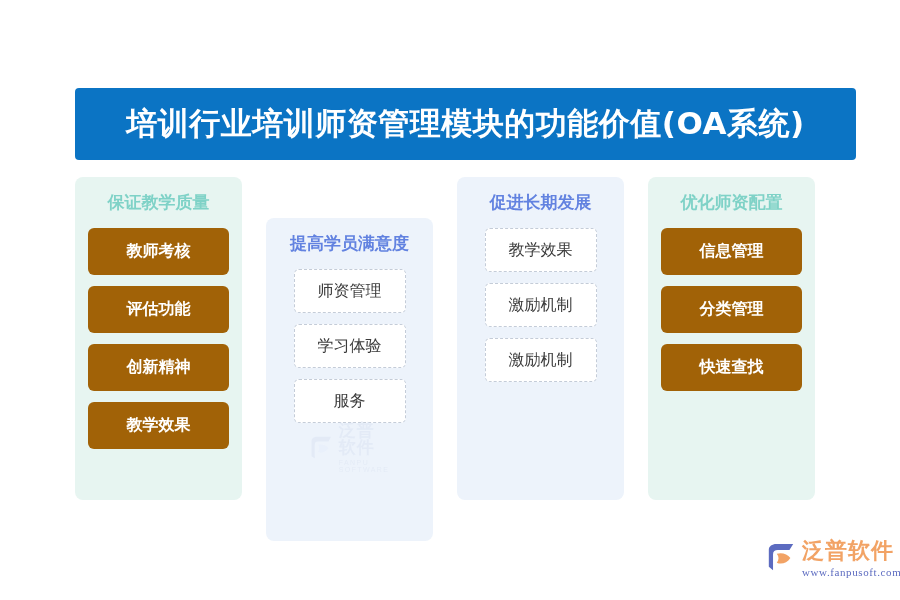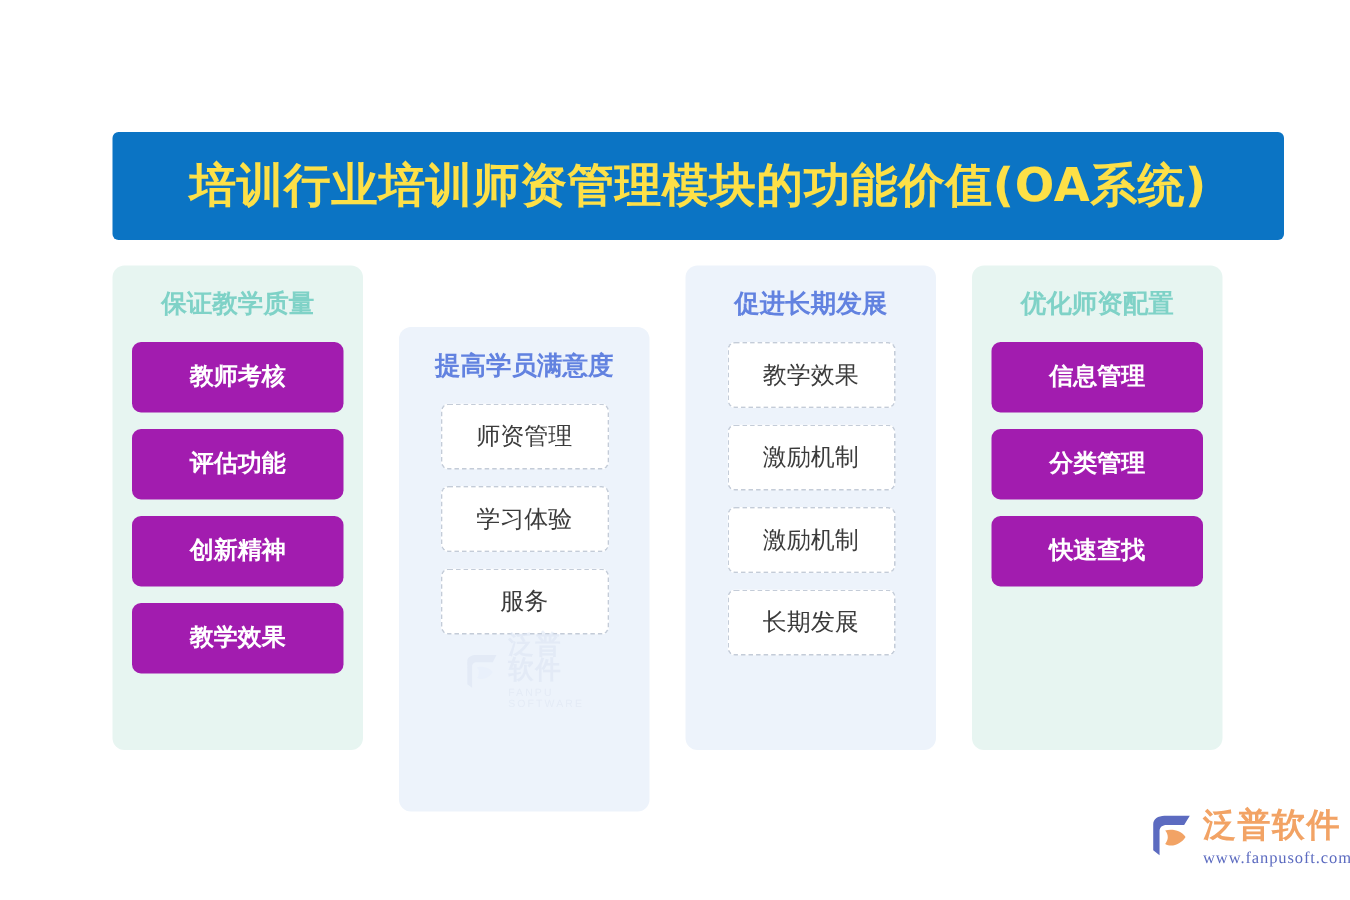--- a/index.html
+++ b/index.html
@@ -30,21 +30,21 @@
     width: 781px;
     height: 72px;
     background: #0b74c4;
     border-radius: 4px;
     display: flex;
     align-items: center;
     justify-content: center;
     box-sizing: border-box;
   }
   .title-text {
-    color: #fde047;
+    color: #ffffff;
     font-size: 31px;
     font-weight: bold;
     letter-spacing: 0.5px;
     white-space: nowrap;
     font-family: "DejaVu Sans", "Liberation Sans", sans-serif;
   }
 
   
   .columns {
     position: absolute;
@@ -92,21 +92,21 @@
     border-radius: 6px;
     display: flex;
     align-items: center;
     justify-content: center;
     box-sizing: border-box;
     font-size: 16px;
     white-space: nowrap;
     font-family: "DejaVu Sans", "Liberation Sans", sans-serif;
   }
   .pill.solid {
-    background: #a21caf;
+    background: #a16207;
     color: #ffffff;
     font-weight: bold;
   }
   .pill.dashed {
     background: #ffffff;
     color: #3b3b3b;
     border: 1px dashed #c4ccd8;
     border-radius: 5px;
     height: 44px;
     width: 112px;
@@ -206,21 +206,20 @@
         </div>
       </div>
     </div>
 
     <div class="column blue-col tall">
       <div class="col-title blue-title">促进长期发展</div>
       <div class="item-list">
         <div class="pill dashed">教学效果</div>
         <div class="pill dashed">激励机制</div>
         <div class="pill dashed">激励机制</div>
-        <div class="pill dashed">长期发展</div>
       </div>
     </div>
 
     <div class="column teal-col tall">
       <div class="col-title teal-title">优化师资配置</div>
       <div class="item-list">
         <div class="pill solid">信息管理</div>
         <div class="pill solid">分类管理</div>
         <div class="pill solid">快速查找</div>
       </div>

